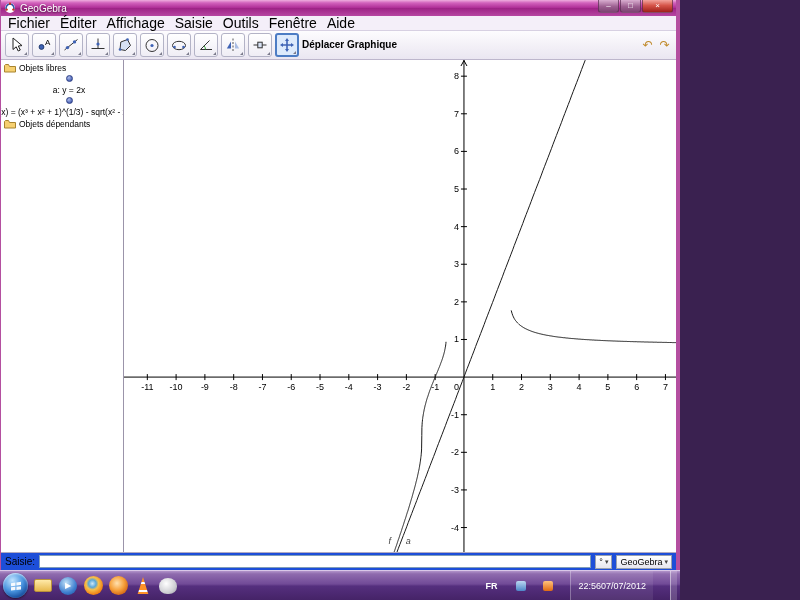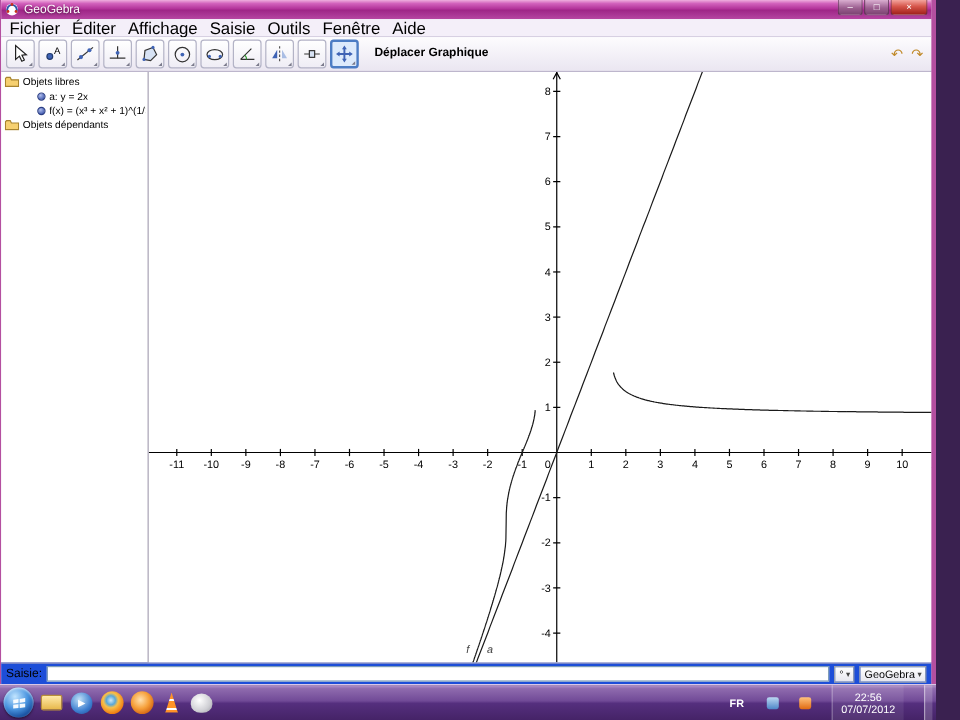--- a/index.html
+++ b/index.html
@@ -1,18 +1,18 @@
 <!DOCTYPE html>
 <html><head>
 <meta charset="utf-8">
 <style>
   * { box-sizing: border-box; margin: 0; padding: 0; }
   html,body { width:800px; height:600px; overflow:hidden; }
   body { font-family:"Liberation Sans", sans-serif; background:#3a2150; position:relative; }
-  #screen { position:relative; width:780px; height:600px; overflow:hidden; }
+  #screen { position:relative; width:680px; height:600px; overflow:hidden; }
 
   
   #window { position:absolute; top:0; left:0; right:0; bottom:30px;
             display:flex; flex-direction:column; background:#fff;
             border-right:4px solid #b44fa0; border-left:1px solid #b44fa0; }
 
   #titlebar { height:16px; flex:0 0 16px; display:flex; align-items:center; gap:4px;
               padding:0 3px;
               background:linear-gradient(180deg,#efaede 0%,#d262bc 18%,#b02f97 48%,#9e2486 52%,#b646a2 100%);
               color:#fff; font-size:10px; text-shadow:0 1px 2px rgba(0,0,0,.55); }
@@ -30,32 +30,32 @@
 
   #toolbar { height:29px; flex:0 0 29px; display:flex; align-items:center; gap:3px;
              padding:0 4px; background:linear-gradient(#fdfcfe,#eae6f1);
              border-bottom:1px solid #bdb6cc; }
   .tool-btn { width:24px; height:24px; flex:0 0 24px; display:flex; align-items:center; justify-content:center;
               border:1px solid #b3b3c6; border-radius:3px; position:relative; cursor:default;
               background:linear-gradient(#ffffff,#efedf5); padding:0; }
   .tool-btn::after { content:""; position:absolute; right:1px; bottom:1px; width:0; height:0;
                      border-left:3px solid transparent; border-bottom:3px solid #7b7b8c; }
   .tool-btn.selected { border:2px solid #4c7cc4; background:#ddeafc; }
-  .tool-hint { margin-left:10px; line-height:1.18; white-space:nowrap; overflow:hidden; }
+  .tool-hint { line-height:1.18; white-space:nowrap; overflow:hidden; }
   .hint-title { font-size:10px; font-weight:bold; color:#000; }
   .hint-sub { font-size:8.5px; color:#222; }
   .toolbar-right { margin-left:auto; display:flex; gap:2px; }
   .tb-iconbtn { font-size:12px; line-height:12px; color:#c08a2a; width:15px; text-align:center; }
 
   #main { flex:1 1 auto; display:flex; overflow:hidden; }
   #algebra-panel { width:123px; flex:0 0 123px; border-right:1px solid #9b94aa; background:#fff;
                    font-size:8.5px; color:#000; padding-top:2px; overflow:hidden; }
   .tree-row { display:flex; align-items:center; gap:3px; padding:1px 2px 1px 3px;
               white-space:nowrap; overflow:hidden; }
-  .tree-row.obj { padding-left:30px; }
+  .tree-row.obj { padding-left:16px;flex-direction:column; }
   .marble { width:7px; height:7px; border-radius:50%; flex:0 0 7px;
             background:radial-gradient(circle at 35% 30%, #aebcec, #5068b8 70%, #2c3f85);
             border:1px solid #2c3f85; }
   .obj-label { overflow:hidden; text-overflow:clip; }
 
   #graphics { flex:1 1 auto; background:#fff; position:relative; }
   #graph-svg { display:block; }
   #graph-svg text { font-size:9px; fill:#000; }
   #graph-svg text.curve-label { font-style:italic; fill:#444; }
 
@@ -88,21 +88,21 @@
   .ql-vlc { width:15px; height:17px;
             clip-path:polygon(50% 0%, 80% 86%, 86% 100%, 14% 100%, 20% 86%);
             background:linear-gradient(180deg,#ff9228 0 30%,#ffffff 30% 44%,#ff9228 44% 76%,#ffffff 76% 86%,#ff9228 86% 100%); }
   .ql-gimp { width:18px; height:16px; border-radius:50% 50% 45% 45%;
              background:radial-gradient(circle at 40% 35%, #ffffff, #cfcfd4 60%, #9a9aa2); }
   .tray { margin-left:auto; display:flex; align-items:center; gap:17px; height:100%; color:#fff; }
   .lang { font-size:9px; font-weight:bold; padding:0 2px; }
   .tray-ic { width:10px; height:10px; border-radius:2px; }
   .tray-ic.blue { background:linear-gradient(#bcd8f2,#4d86c8); }
   .tray-ic.orange { background:linear-gradient(#ffc27d,#e06a12); }
-  .clock { height:100%; display:flex; flex-direction:column; justify-content:center; align-items:center;
+  .clock { height:100%; display:flex; flex-direction:row; justify-content:center; align-items:center;
            font-size:9px; line-height:10px; padding:4px 7px; background:rgba(255,255,255,.08);
            border-left:1px solid rgba(255,255,255,.3); }
   .show-desktop { width:7px; height:100%; border-left:1px solid rgba(255,255,255,.45);
                   background:rgba(255,255,255,.18); }
 </style>
 </head>
 <body>
 
 <div id="screen">
   <div id="window">

